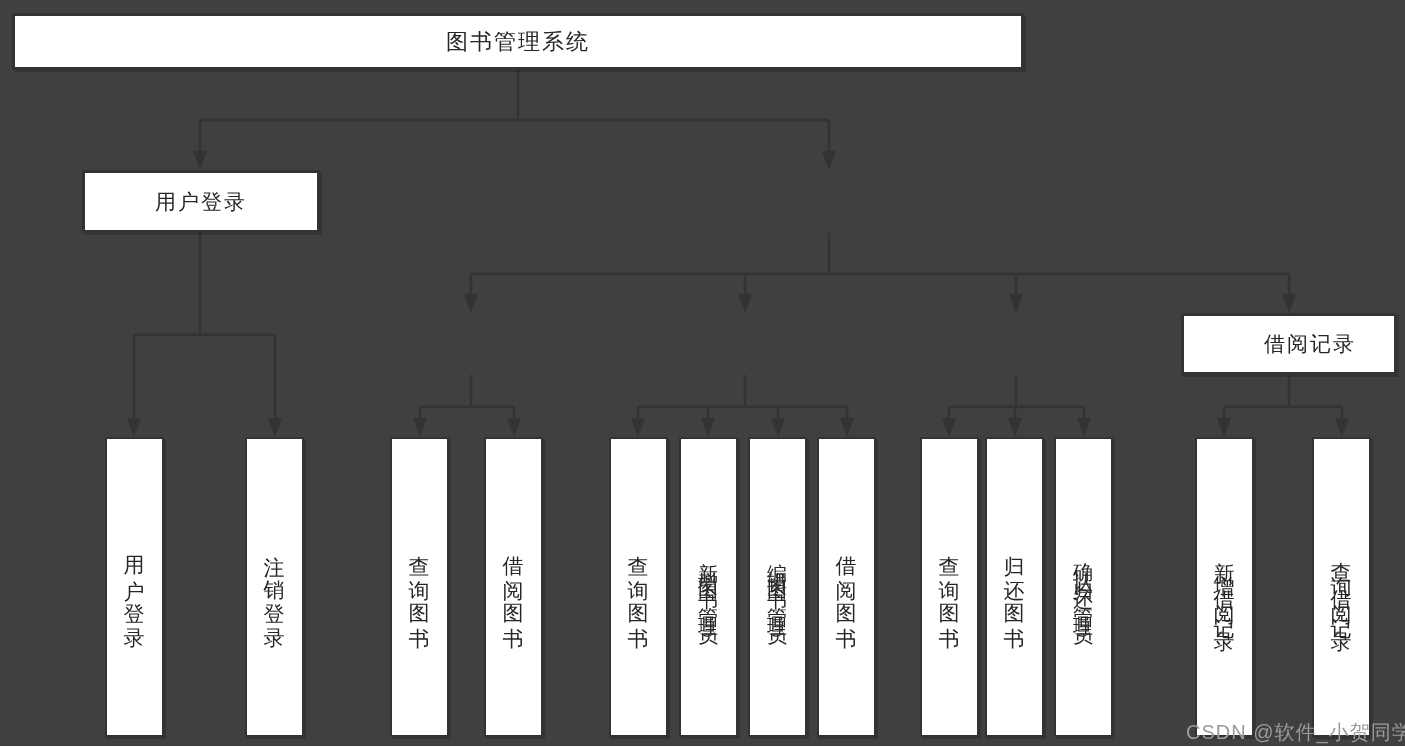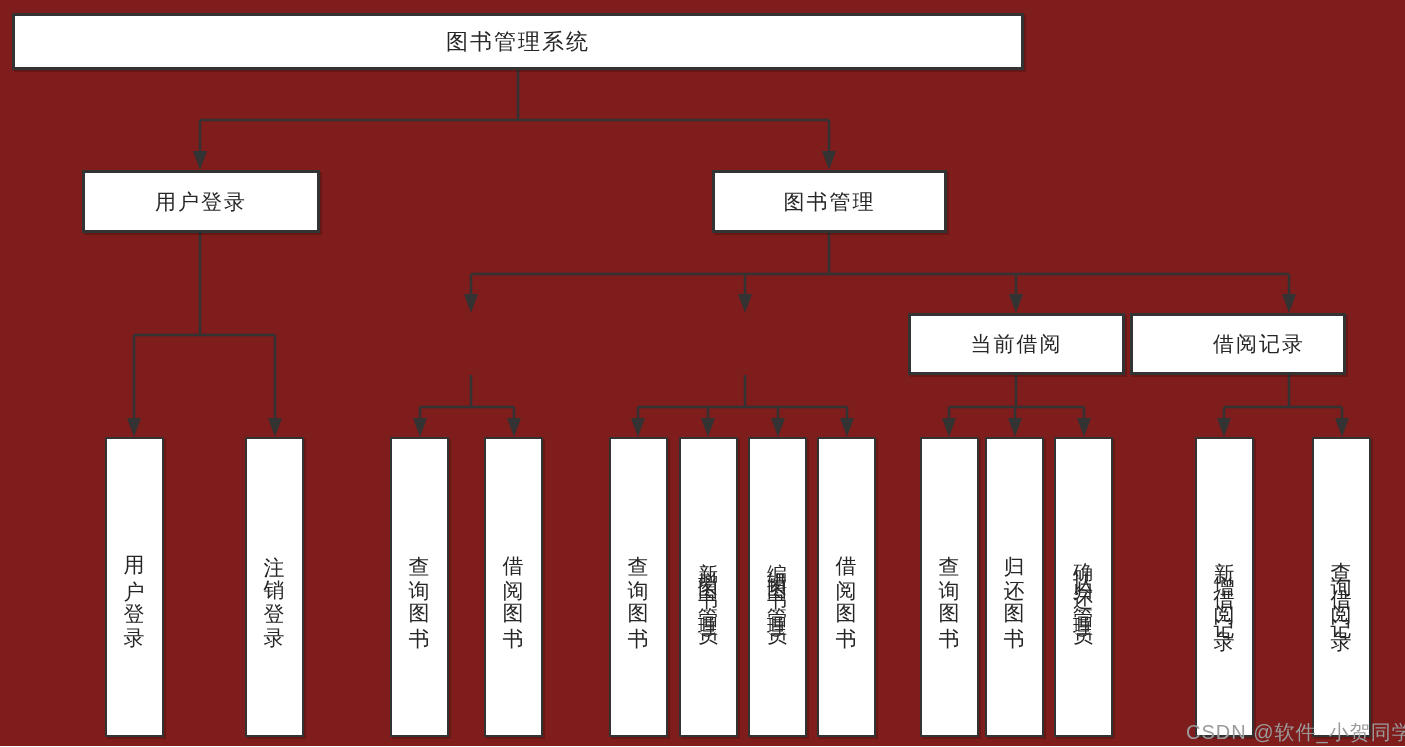--- a/index.html
+++ b/index.html
@@ -1,17 +1,17 @@
 <!DOCTYPE html>
 <html><head>
 <meta charset="utf-8">
 <style>
   html,body { margin:0; padding:0; background:#ffffff; }
   .canvas {
-    position:relative; width:1405px; height:746px; background:#7f1d1d;
+    position:relative; width:1405px; height:746px; background:#404040;
     font-family:"Liberation Sans","DejaVu Sans",sans-serif; color:#262626;
     overflow:hidden;
   }
   svg.wires { position:absolute; left:0; top:0; width:1405px; height:747px; }
 
   .box {
     position:absolute; background:#ffffff; border:3px solid #333333;
     box-sizing:border-box; display:flex; align-items:center; justify-content:center;
     font-size:21px; letter-spacing:2px; white-space:nowrap;
     box-shadow:2px 2px 0 rgba(0,0,0,0.18); z-index:2;
@@ -24,21 +24,21 @@
   .vtext.sp6 { letter-spacing:14px; }
   .vtext.sp9 { letter-spacing:9px; font-size:20px; }
 
   
   #b-root          { left:12px;  top:13px;  width:1012px; height:57px; font-size:22px; }
   #b-user-login    { left:82px;  top:170px; width:238px;  height:63px; }
   #b-book-mgmt     { left:712px; top:170px; width:235px;  height:63px; }
   #b-new-books     { left:363px; top:313px; width:217px;  height:62px; }
   #b-book-borrow   { left:637px; top:313px; width:216px;  height:62px; }
   #b-current       { left:908px; top:313px; width:217px;  height:62px; }
-  #b-records       { left:1130px;top:313px; width:216px;  height:62px;padding-left:42px; }
+  #b-records       { left:1181px;top:313px; width:216px;  height:62px;padding-left:42px; }
 
   #l1  { left:105px;  }
   #l2  { left:245px;  }
   #l3  { left:390px;  }
   #l4  { left:484px;  }
   #l5  { left:609px;  }
   #l6  { left:679px;  }
   #l7  { left:748px;  }
   #l8  { left:817px;  }
   #l9  { left:920px;  }
@@ -96,27 +96,21 @@
     </g>
   </svg>
 
   <div class="box" id="b-root">
     <span>图书管理系统</span>
   </div>
 
   <div class="box" id="b-user-login">
     <span>用户登录</span>
   </div>
-  <div class="box" id="b-book-mgmt">
-    <span>图书管理</span>
-  </div>
 
-  <div class="box" id="b-current">
-    <span>当前借阅</span>
-  </div>
   <div class="box" id="b-records">
     <span>借阅记录</span>
   </div>
 
   <div class="box leaf" id="l1">
     <span class="vtext">用户登录</span>
   </div>
   <div class="box leaf" id="l2">
     <span class="vtext">注销登录</span>
   </div>

